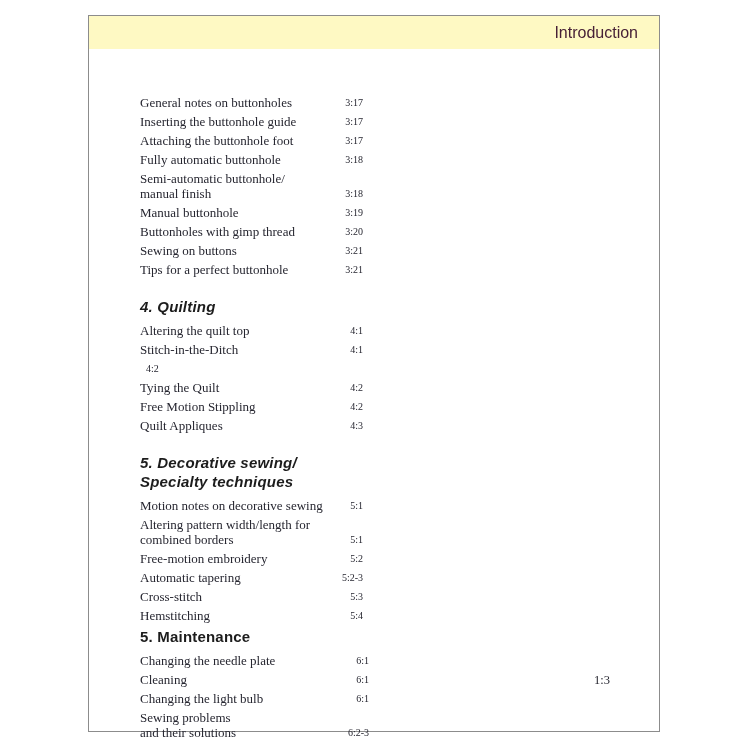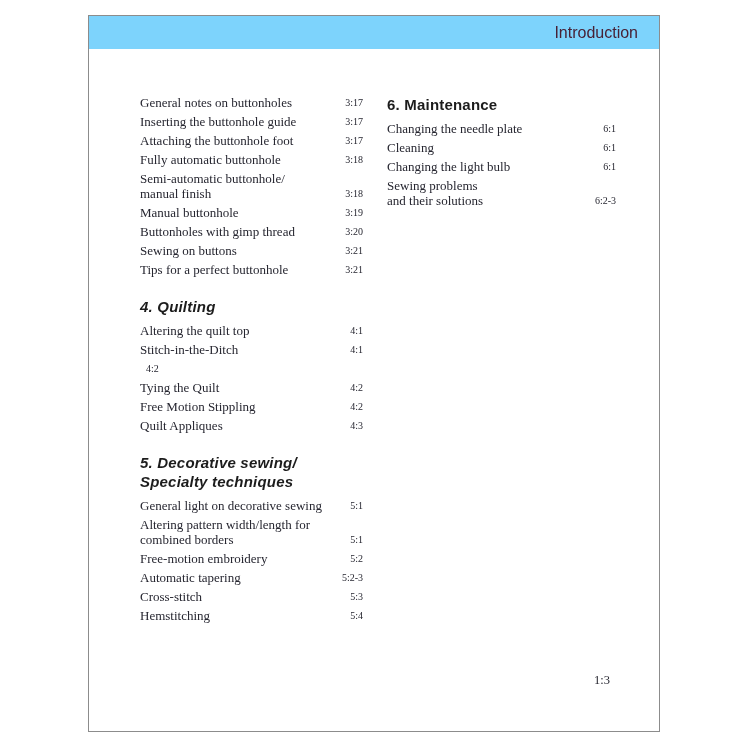--- a/index.html
+++ b/index.html
@@ -20,36 +20,37 @@
     left: 88px;
     top: 15px;
     width: 572px;
     height: 717px;
     box-sizing: border-box;
     border: 1px solid #8c8c8c;
     background: #ffffff;
   }
   .header-bar {
     height: 33px;
-    background: #7dd3fc;
+    background: #fef9c3;
     display: flex;
     align-items: center;
     justify-content: flex-end;
     padding-right: 21px;
     box-sizing: border-box;
   }
   .header-title {
     font-family: "Liberation Sans", sans-serif;
     font-size: 16px;
     color: #472136;
   }
   .content {
     display: flex;
     padding: 46px 0 0 51px;
     box-sizing: border-box;
+    flex-direction: column;
   }
   .col {
     display: block;
   }
   .col-left  { width: 223px; margin-right: 24px; flex: 0 0 auto; }
   .col-right { width: 229px; flex: 0 0 auto; }
   .toc-section { margin: 0; }
   .toc-section + .toc-section .section-heading { margin-top: 20px; font-style: italic; }
   .section-heading {
     font-family: "Liberation Sans", sans-serif;
@@ -162,21 +163,21 @@
             </div>
             <div class="toc-row">
               <span class="toc-label">Quilt Appliques</span>
               <span class="toc-page">4:3</span>
             </div>
           </div>
           <div class="toc-section">
             <h2 class="section-heading">5. Decorative sewing/
 Specialty techniques</h2>
             <div class="toc-row">
-              <span class="toc-label">General light on decorative sewing</span>
+              <span class="toc-label">Motion notes on decorative sewing</span>
               <span class="toc-page">5:1</span>
             </div>
             <div class="toc-row">
               <span class="toc-label">Altering pattern width/length for
 combined borders</span>
               <span class="toc-page">5:1</span>
             </div>
             <div class="toc-row">
               <span class="toc-label">Free-motion embroidery</span>
               <span class="toc-page">5:2</span>
@@ -190,21 +191,21 @@
               <span class="toc-page">5:3</span>
             </div>
             <div class="toc-row">
               <span class="toc-label">Hemstitching</span>
               <span class="toc-page">5:4</span>
             </div>
           </div>
         </div>
       <div class="col col-right" id="right-column">
           <div class="toc-section">
-            <h2 class="section-heading">6. Maintenance</h2>
+            <h2 class="section-heading">5. Maintenance</h2>
             <div class="toc-row">
               <span class="toc-label">Changing the needle plate</span>
               <span class="toc-page">6:1</span>
             </div>
             <div class="toc-row">
               <span class="toc-label">Cleaning</span>
               <span class="toc-page">6:1</span>
             </div>
             <div class="toc-row">
               <span class="toc-label">Changing the light bulb</span>

